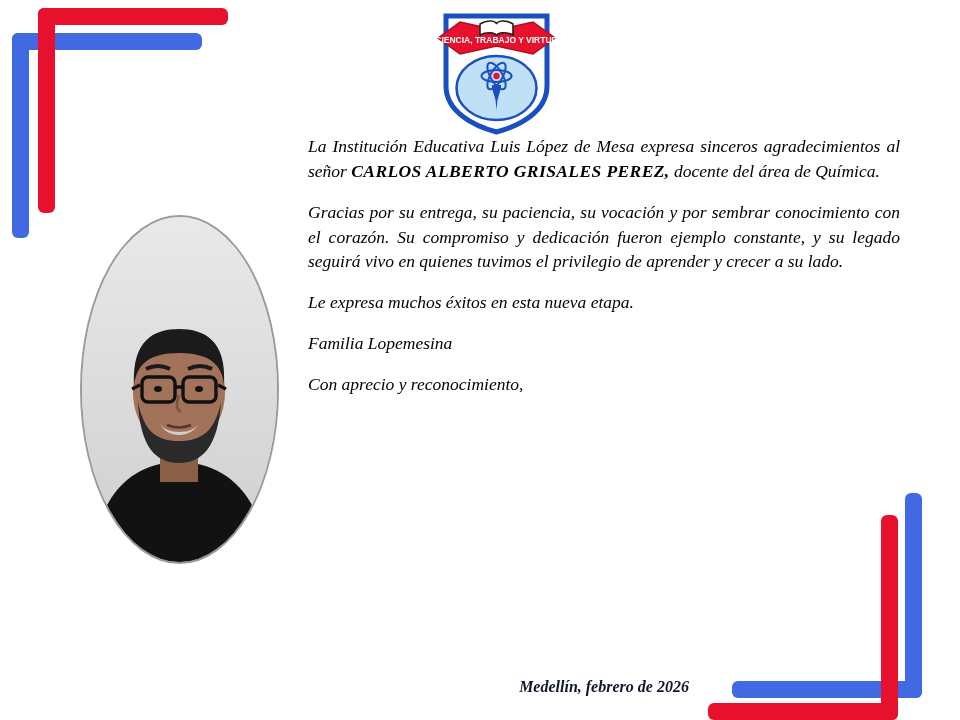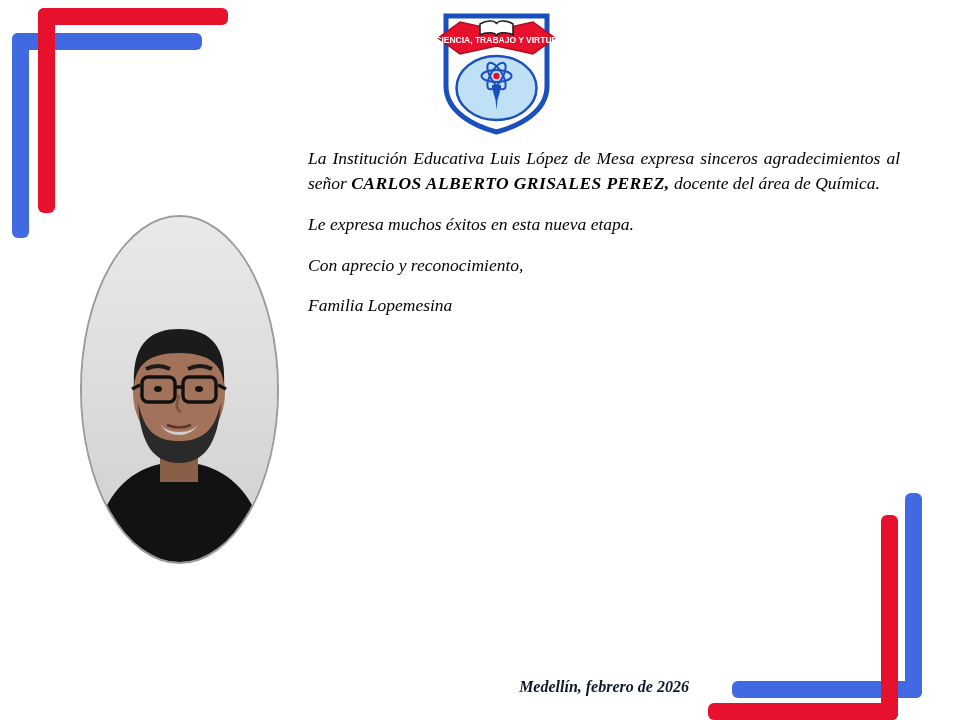--- a/index.html
+++ b/index.html
@@ -59,21 +59,21 @@
     border: 2px solid #9a9a9a;
     overflow: hidden;
     background: #dcdcdc;
   }
   #photo-frame svg { display: block; }
 
   
   #letter {
     position: absolute;
     left: 308px;
-    top: 146px;
+    top: 134px;
     width: 592px;
   }
   #letter p {
     margin: 0 0 16px 0;
     font-family: "Liberation Serif", serif;
     font-style: italic;
     font-size: 17.5px;
     line-height: 1.42;
     color: #000000;
     text-align: justify;
@@ -183,23 +183,24 @@
   </svg>
 </div>
 
 <div id="letter">
 
   <p>
     <span>La Institución Educativa Luis López de Mesa expresa sinceros agradecimientos al señor </span><span class="bold-name">CARLOS ALBERTO GRISALES PEREZ,</span><span> docente del área de Química.</span>
   </p>
 
 
+  <p>Gracias por su entrega, su paciencia, su vocación y por sembrar conocimiento con el corazón. Su compromiso y dedicación fueron ejemplo constante, y su legado seguirá vivo en quienes tuvimos el privilegio de aprender y crecer a su lado.</p>
 
   <p class="last-line">Le expresa muchos éxitos en esta nueva etapa.</p>
 
 
+  <p class="last-line">Familia Lopemesina</p>
+
   <p class="last-line">Con aprecio y reconocimiento,</p>
 
-  <p class="last-line">Familia Lopemesina</p>
-
 </div>
 
 <div id="place-date">Medellín, febrero de 2026</div>
 
 </body></html>

